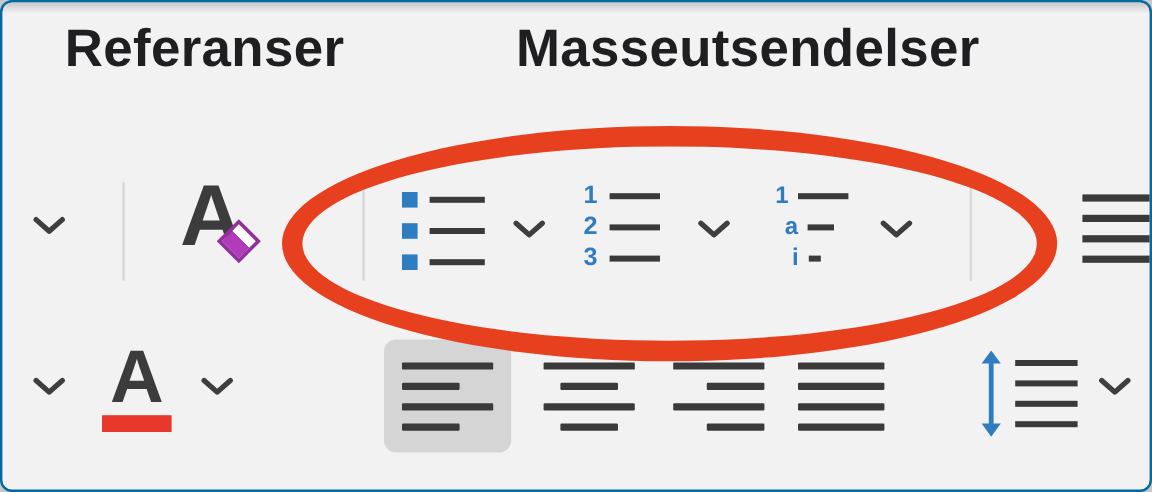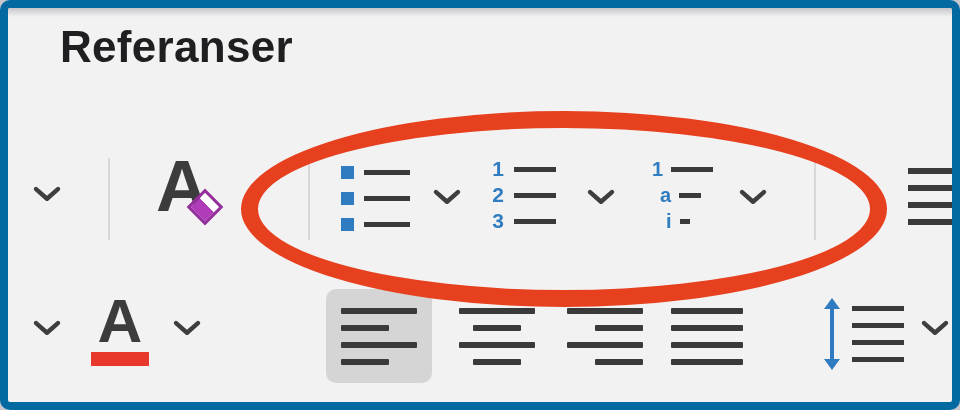--- a/index.html
+++ b/index.html
@@ -6,21 +6,21 @@
   html, body { width: 960px; height: 410px; }
   body {
     font-family: "Liberation Sans", sans-serif;
     background: #c7c7cc;
   }
   .screen {
     position: relative;
     width: 960px;
     height: 410px;
     background: #f3f2f2;
-    border: 8px solid #0369a1;
+    border: 2px solid #0369a1;
     border-radius: 10px;
     overflow: hidden;
   }
   .screen::before {
     content: "";
     position: absolute;
     left: 0; right: 0; top: 0;
     height: 9px;
     background: linear-gradient(#c6c6cb, rgba(243,242,242,0));
     pointer-events: none;
@@ -123,20 +123,21 @@
     z-index: 40;
     pointer-events: none;
   }
 </style>
 </head>
 <body>
 
 <div class="screen">
 
   <span class="tab t-ref">Referanser</span>
+  <span class="tab t-mass">Masseutsendelser</span>
 
   <div class="vdiv" style="left:100px; top:150px; height:82px;"></div>
   <div class="vdiv" style="left:300px; top:150px; height:82px;"></div>
   <div class="vdiv" style="left:806px; top:150px; height:82px;"></div>
 
   <svg class="chev" style="left:24px; top:178px;" viewBox="0 0 24 14">
     <polyline points="3,2.5 12,10.5 21,2.5" fill="none" stroke="#3e3e3e" stroke-width="3.6" stroke-linecap="round" stroke-linejoin="round"></polyline>
   </svg>
 
   <div class="clearfmt">

